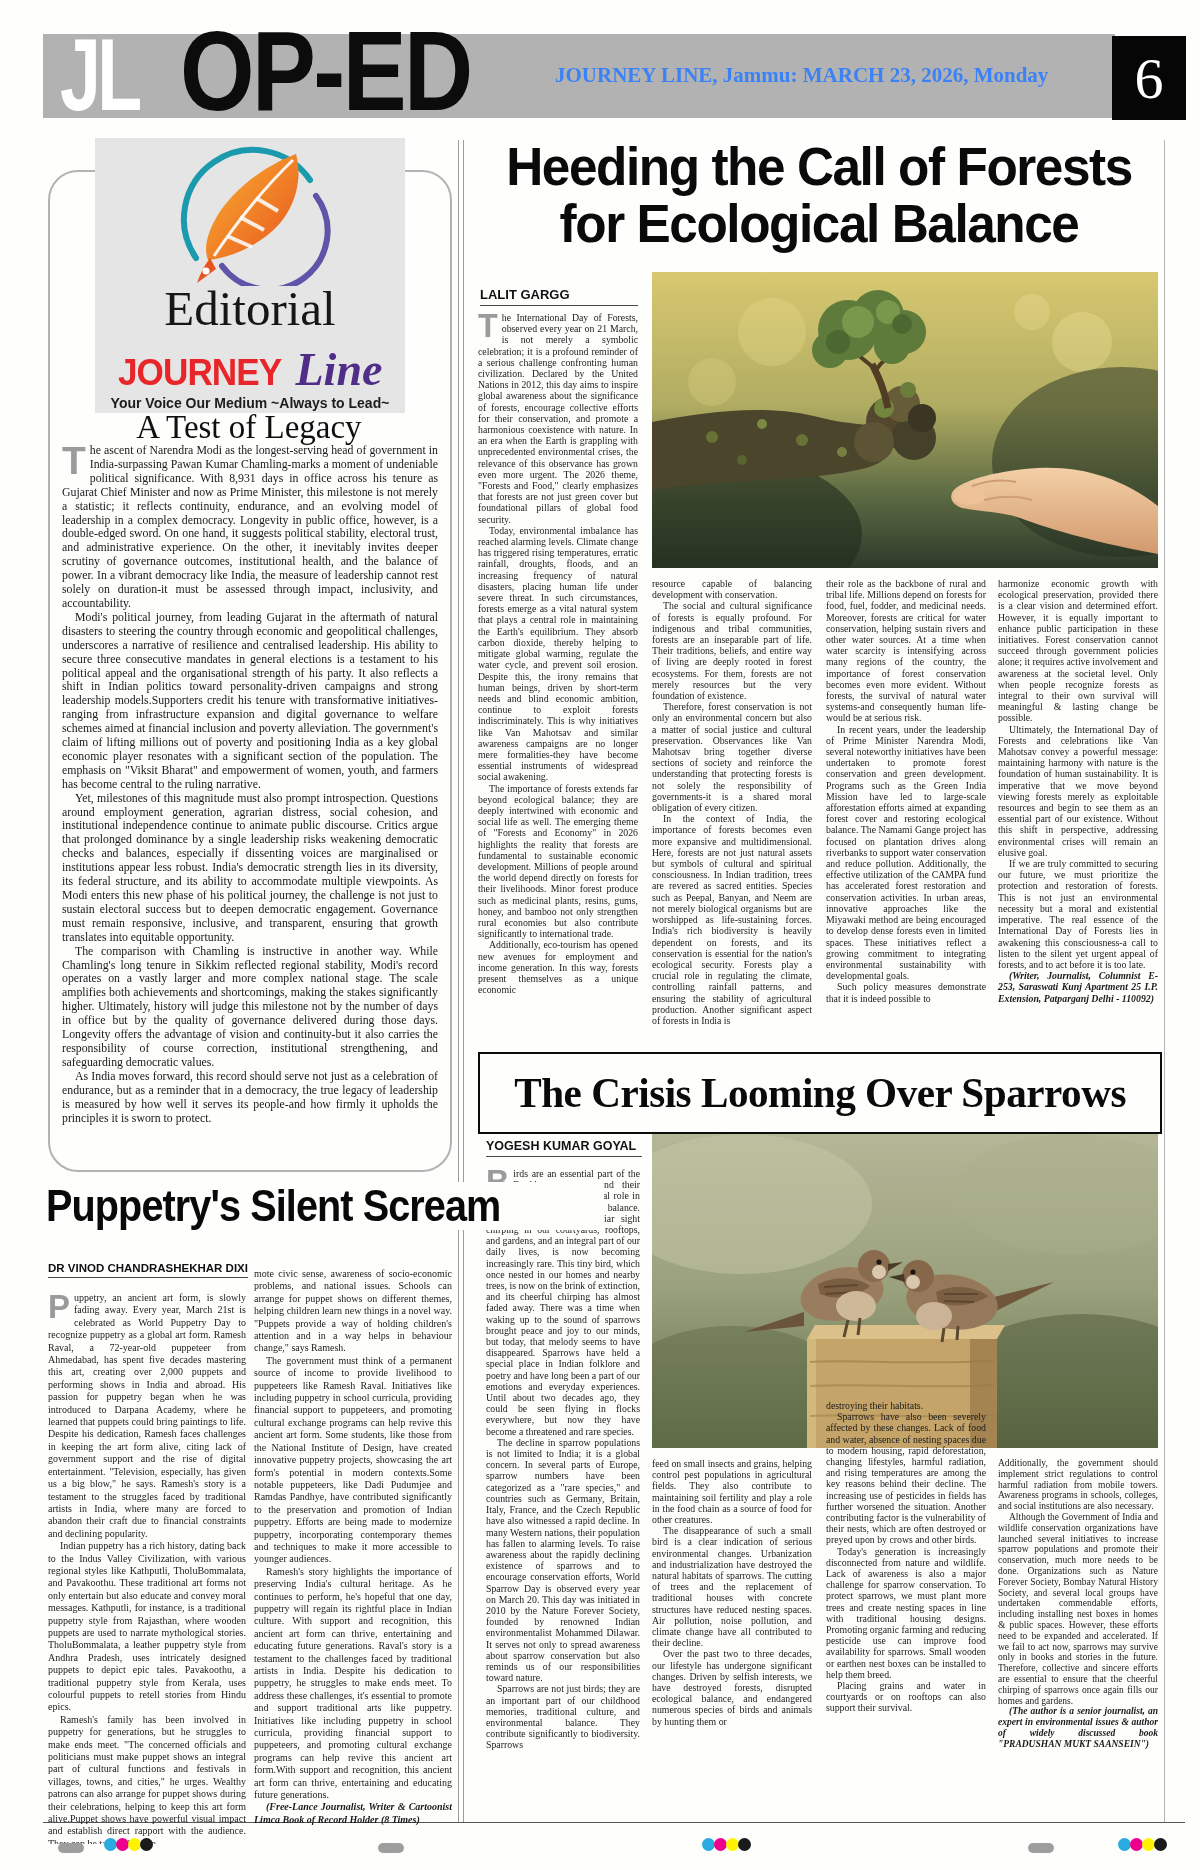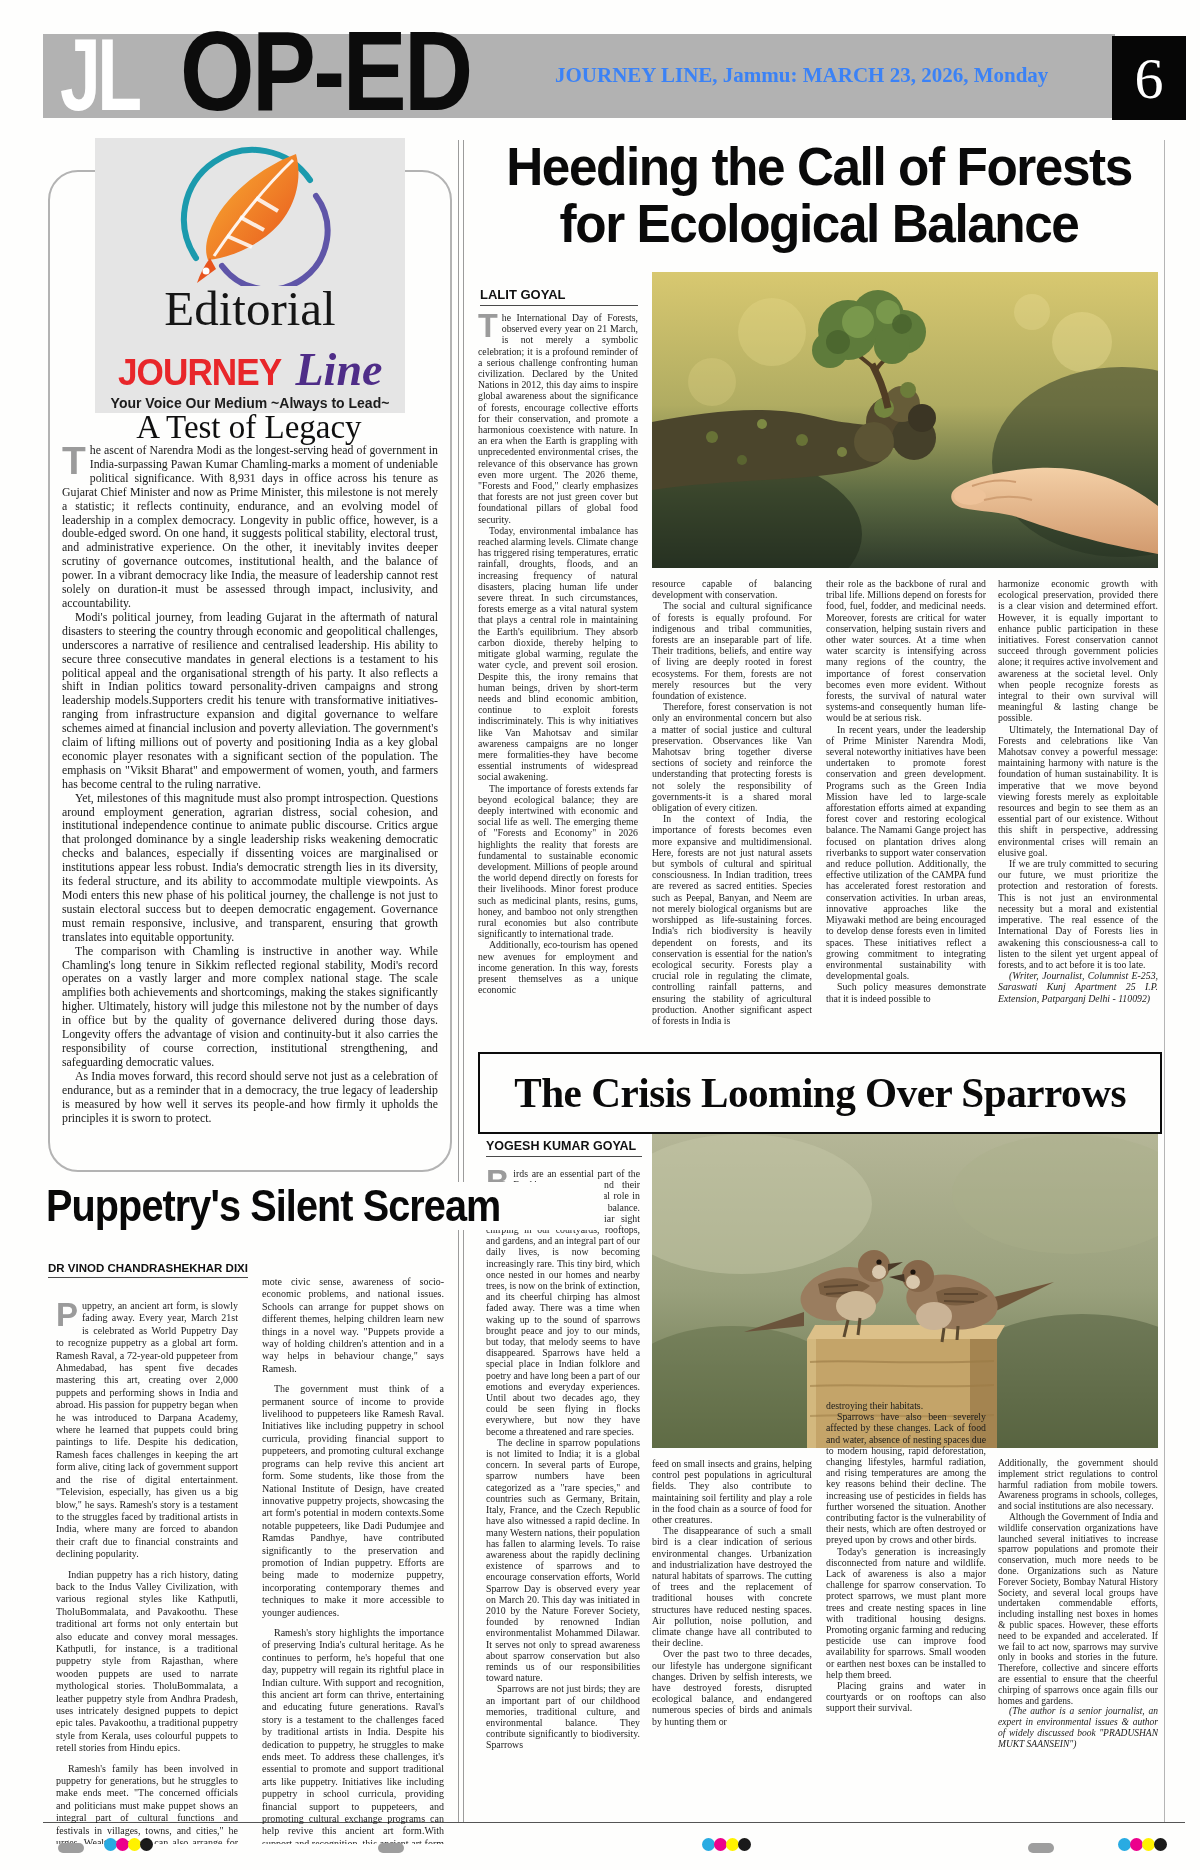--- a/index.html
+++ b/index.html
@@ -43,29 +43,29 @@
       text-align:justify;font-size:11.8px;line-height:13.9px;color:#181818;}
   .edbody p{margin:0;text-indent:13px;}
   .edbody p.dc{text-indent:0;}
 
   .dc::first-letter{float:left;font-family:"Liberation Sans",sans-serif;font-weight:bold;
       font-size:3.3em;line-height:.78;padding:2px 4px 0 0;color:#9b9b9b;}
 
   
   .byline{font-family:"Liberation Sans",sans-serif;font-weight:bold;color:#111;
       border-bottom:1.5px solid #4a4a4a;padding-bottom:3px;white-space:nowrap;overflow:hidden;}
-  .credit{font-style:italic;font-weight:normal;}
+  .credit{font-style:italic;font-weight:bold;}
 
   .pup-headline{left:46px;top:1182px;width:620px;background:#fefefd;z-index:2;
       font-family:"Liberation Sans",sans-serif;font-weight:bold;font-size:44px;line-height:1.1;
       letter-spacing:-1px;color:#090909;transform:scaleX(.9);transform-origin:left top;}
   .pup-byline{left:48px;top:1262px;width:200px;font-size:11.5px;}
   .pupcol{top:1292px;width:198px;height:552px;}
   .pupcol2{top:1268px;height:576px;}
-  .pupcol p{margin:8px;text-indent:12px;}
+  .pupcol p{margin:0;text-indent:12px;}
   .pupcol p.dc,.pupcol p.cont{text-indent:0;}
 
   .col{position:absolute;text-align:justify;color:#1a1a1a;overflow:hidden;
        font-size:9.8px;line-height:11.2px;}
   .col p{margin:0;text-indent:11px;}
   .col p.dc,.col p.cont{text-indent:0;}
   .pupcol{position:absolute;text-align:justify;color:#1a1a1a;overflow:hidden;
        font-size:10px;line-height:12.4px;}
 
   .for-headline{left:478px;top:138px;width:682px;text-align:center;
@@ -157,21 +157,21 @@
     <p class="cont">mote civic sense, awareness of socio-economic problems, and national issues. Schools can arrange for puppet shows on different themes, helping children learn new things in a novel way. "Puppets provide a way of holding children's attention and in a way helps in behaviour change," says Ramesh.</p>
     <p>The government must think of a permanent source of income to provide livelihood to puppeteers like Ramesh Raval. Initiatives like including puppetry in school curricula, providing financial support to puppeteers, and promoting cultural exchange programs can help revive this ancient art form. Some students, like those from the National Institute of Design, have created innovative puppetry projects, showcasing the art form's potential in modern contexts.Some notable puppeteers, like Dadi Pudumjee and Ramdas Pandhye, have contributed significantly to the preservation and promotion of Indian puppetry. Efforts are being made to modernize puppetry, incorporating contemporary themes and techniques to make it more accessible to younger audiences.</p>
     <p>Ramesh's story highlights the importance of preserving India's cultural heritage. As he continues to perform, he's hopeful that one day, puppetry will regain its rightful place in Indian culture. With support and recognition, this ancient art form can thrive, entertaining and educating future generations. Raval's story is a testament to the challenges faced by traditional artists in India. Despite his dedication to puppetry, he struggles to make ends meet. To address these challenges, it's essential to promote and support traditional arts like puppetry. Initiatives like including puppetry in school curricula, providing financial support to puppeteers, and promoting cultural exchange programs can help revive this ancient art form.With support and recognition, this ancient art form can thrive, entertaining and educating future generations.</p>
     <p class="credit">(Free-Lance Journalist, Writer &amp; Cartoonist Limca Book of Record Holder (8 Times)</p>
   </div>
 
   <div class="abs for-headline">
     <div>Heeding the Call of Forests</div>
     <div>for Ecological Balance</div>
   </div>
-  <div class="abs byline for-byline">LALIT GOYAL</div>
+  <div class="abs byline for-byline">LALIT GARGG</div>
 
   <div class="photo" style="left:652px;top:272px;width:506px;height:296px;">
     <svg width="506" height="296" viewBox="0 0 506 296" preserveAspectRatio="none">
       <defs>
         <linearGradient id="fbg" x1="0" y1="0" x2="0" y2="1">
           <stop offset="0" stop-color="#d8c870"></stop>
             <stop offset=".45" stop-color="#b0ac62"></stop>
           <stop offset=".75" stop-color="#5d6b43"></stop>
             <stop offset="1" stop-color="#2e3a2a"></stop>
         </linearGradient>

